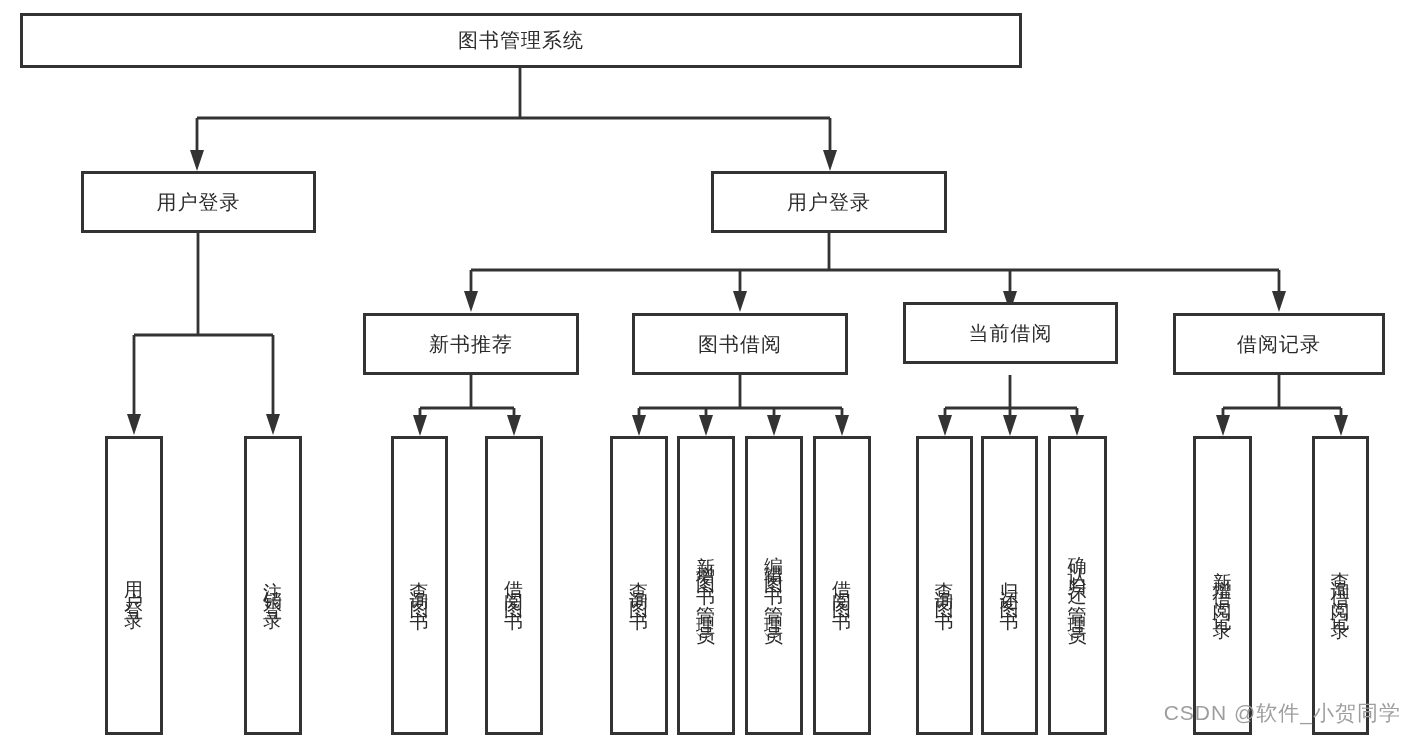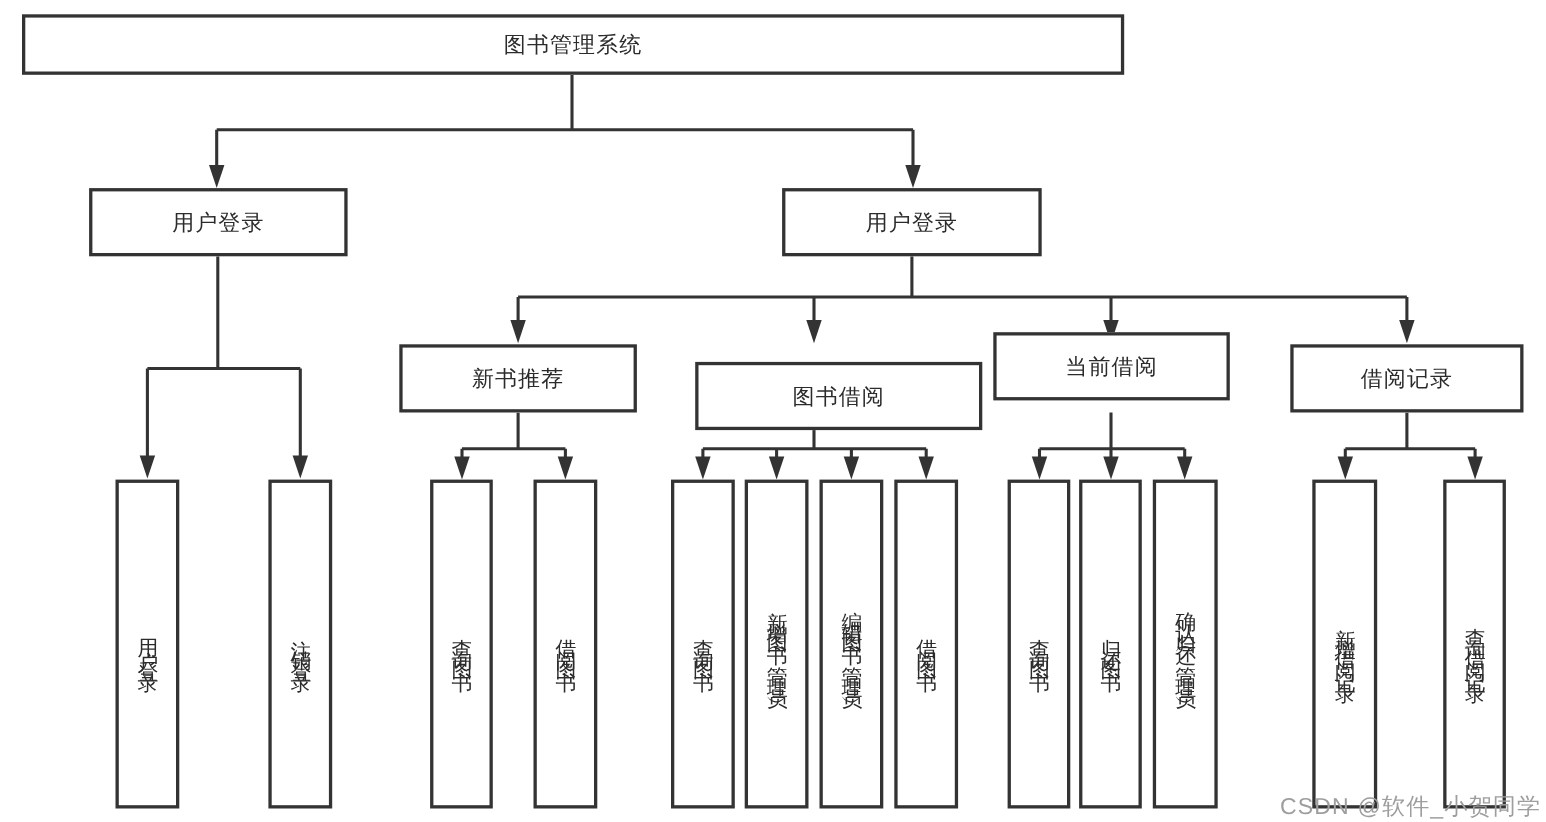--- a/index.html
+++ b/index.html
@@ -37,21 +37,21 @@
     writing-mode: vertical-rl;
     font-size: 19px;
     color: #2b2b2b;
     letter-spacing: 10px;
     line-height: 1;
     white-space: nowrap;
   }
   .watermark {
     position: absolute;
     right: 4px;
-    bottom: 0;
+    bottom: 20px;
     z-index: 2;
     font-size: 21px;
     color: #9e9e9e;
     letter-spacing: 1px;
     white-space: nowrap;
   }
 </style>
 </head>
 <body>
 
@@ -97,21 +97,21 @@
   <div class="box" style="left:81px; top:171px; width:235px; height:62px">
     <span class="hlabel">用户登录</span>
   </div>
   <div class="box" style="left:711px; top:171px; width:236px; height:62px">
     <span class="hlabel">用户登录</span>
   </div>
 
   <div class="box" style="left:363px; top:313px; width:216px; height:62px">
     <span class="hlabel">新书推荐</span>
   </div>
-  <div class="box" style="left:632px; top:329px; width:261px; height:62px">
+  <div class="box" style="left:632px; top:313px; width:216px; height:62px">
     <span class="hlabel">图书借阅</span>
   </div>
   <div class="box" style="left:903px; top:302px; width:215px; height:62px">
     <span class="hlabel">当前借阅</span>
   </div>
   <div class="box" style="left:1173px; top:313px; width:212px; height:62px">
     <span class="hlabel">借阅记录</span>
   </div>
 
   <div class="box" style="left:105px; top:436px; width:58px; height:299px">

